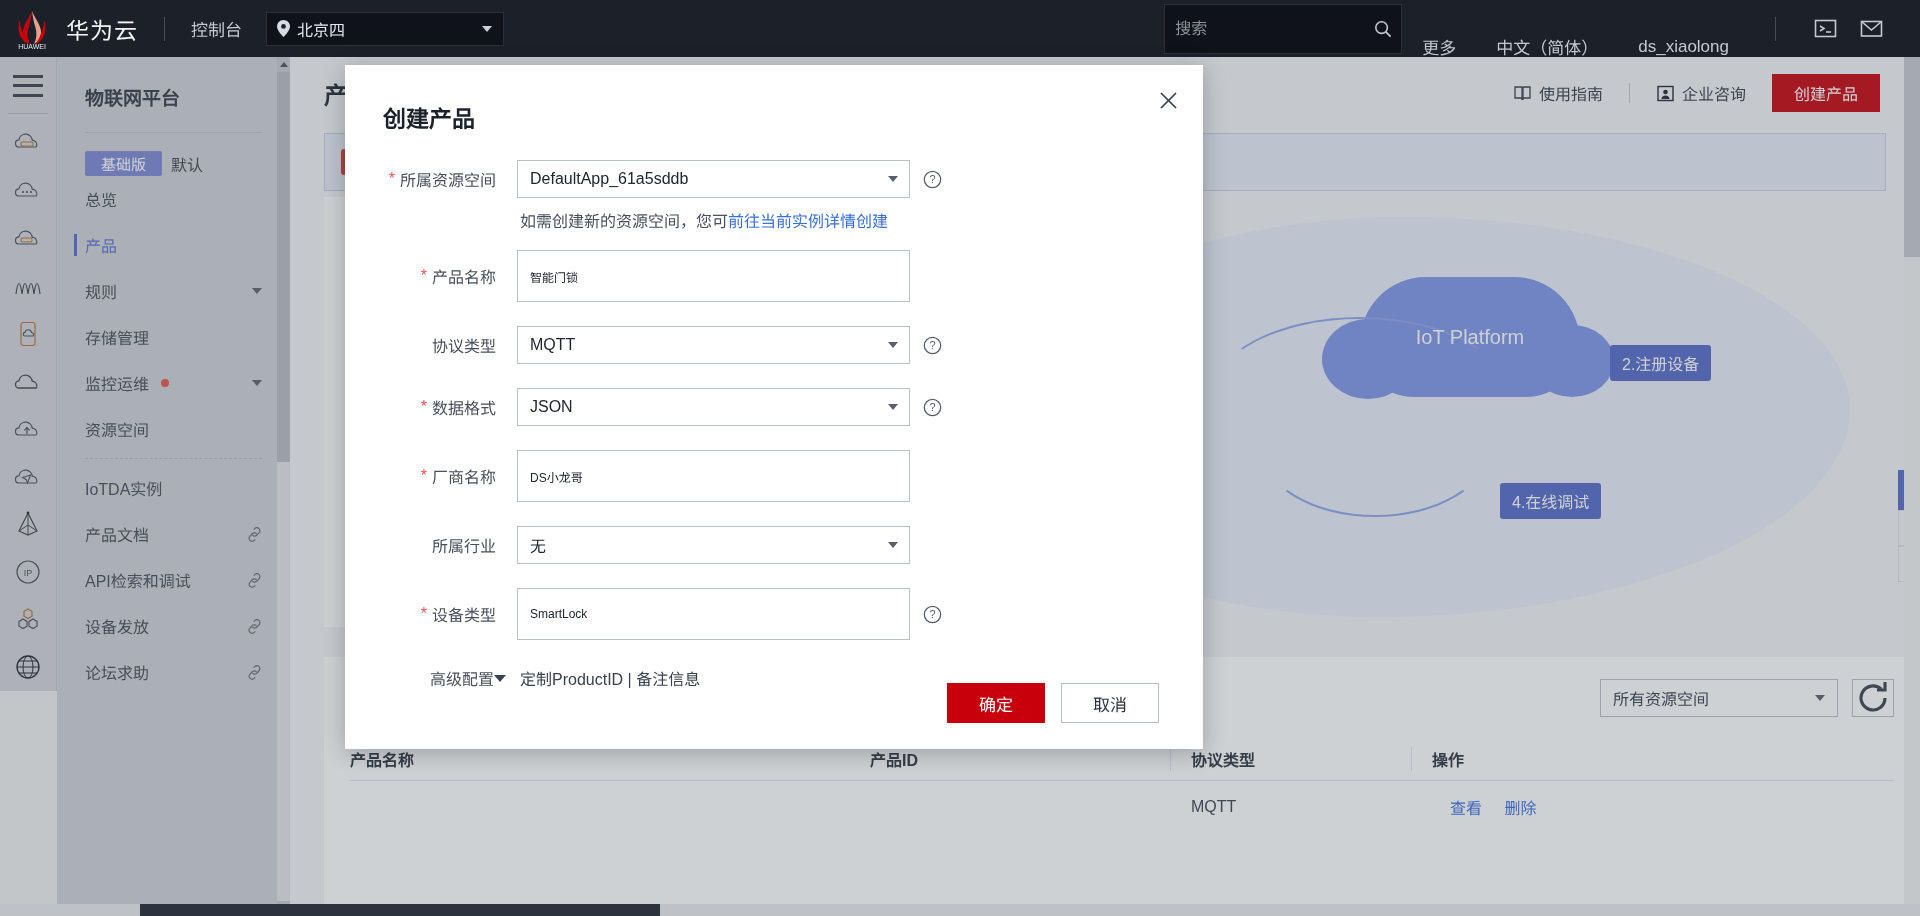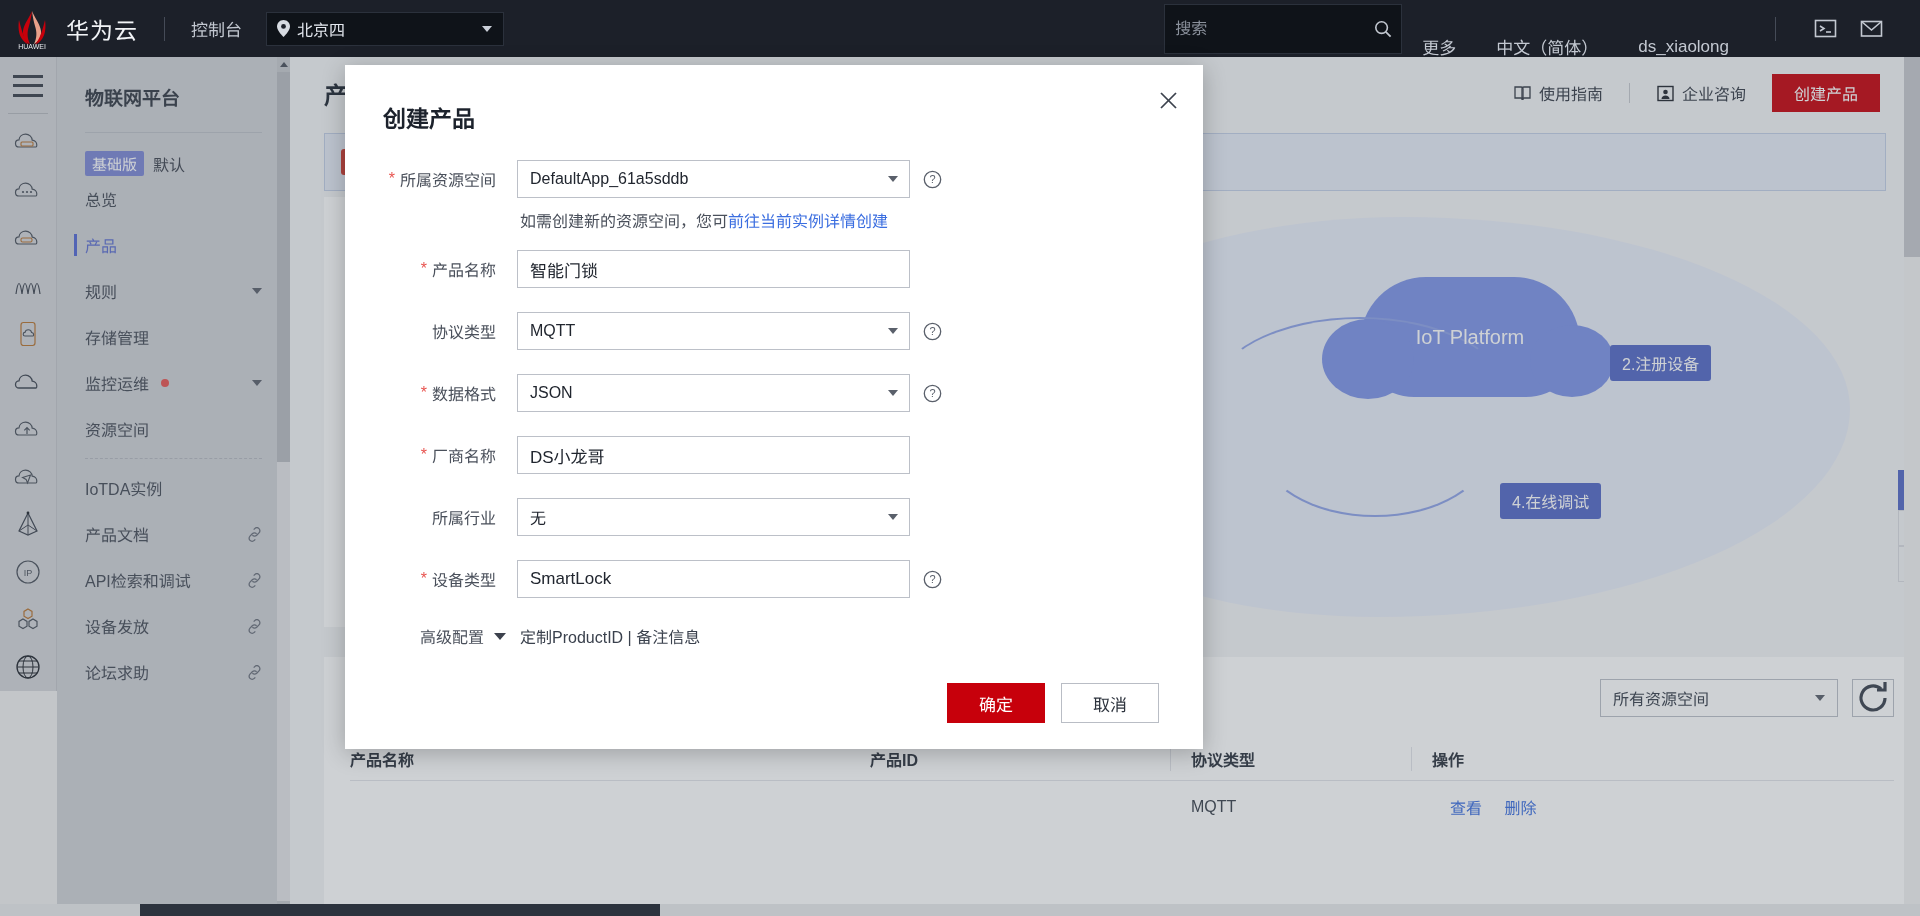--- a/index.html
+++ b/index.html
@@ -59,21 +59,21 @@
   .rail-ico svg{width:28px;height:28px;}
 
   
   .sidenav{
     position:absolute; left:57px; top:57px; width:233px; height:859px;
     background:#cfd1d6; z-index:2; overflow:hidden;
   }
   .sidenav-title{ font-size:19px;color:#333a45; padding:26px 0 0 28px; font-weight:700;}
   .sidenav-hr{ margin:22px 28px 0; height:1px; background:#bcbfc6;}
   .badge-row{ display:flex;align-items:center; padding:18px 0 0 28px; }
-  .ver-badge{ background:#7c87d4;color:#fff;font-size:15px;padding:2px 7px; border-radius:2px;}
+  .ver-badge{ background:#7c87d4;color:#fff;font-size:15px;padding:2px 16px; border-radius:2px;}
   .ver-name{ color:#3d434e;font-size:16px;margin-left:9px;}
   .nav-item{
     height:46px;display:flex;align-items:center;padding-left:28px;
     font-size:16px;color:#454b57;cursor:pointer;position:relative;
   }
   .nav-item.active{ color:#5e6fd0; }
   .nav-item.active::before{
     content:"";position:absolute;left:17px;top:12px;width:3px;height:22px;background:#5468d4;
   }
   .nav-caret{ position:absolute; right:28px; width:0;height:0;
@@ -191,40 +191,40 @@
   .modal-title{ font-size:23px;color:#1c222c;font-weight:700;padding:35px 0 0 38px;}
   .form{ padding:26px 0 0 0; }
   .frow{ display:flex;align-items:center;margin-bottom:16px;}
   .flabel{
     width:163px;text-align:right;padding-right:12px;font-size:16px;color:#4a505b;
     display:flex;align-items:center;justify-content:flex-end;
   }
   .req{color:#e8534f;margin-right:5px;font-size:16px;line-height:1;}
   .fctrl{ position:relative; width:393px;margin-left:9px; }
   .fctrl input{
-    width:393px;height:38px;border:1px solid #bcc0c8;padding:0 12px;font-size:17px;
+    width:393px;height:52px;border:1px solid #bcc0c8;padding:0 12px;font-size:12px;
     color:#21262f;font-family:inherit;outline:none;background:#fff;
   }
   .fselect{
     width:393px;height:38px;border:1px solid #bcc0c8;background:#fff;
     display:flex;align-items:center;padding:0 12px;font-size:16px;color:#21262f;cursor:pointer;
   }
   .help-ico{
     margin-left:13px;width:19px;height:19px;display:inline-flex;align-items:center;justify-content:center;
     cursor:pointer;flex-shrink:0;
   }
   .help-ico svg{width:19px;height:19px;}
   .hint-row{ display:flex; margin:-6px 0 18px 0;}
   .hint-row .sp{width:175px;}
   .hint-txt{font-size:16px;color:#4a505b;}
   .hint-link{color:#3b6ee0;cursor:pointer;}
   .adv-row{ display:flex;align-items:center;margin-top:26px;}
   .adv-label{
     width:175px;text-align:right;padding-right:14px;font-size:16px;color:#4a505b;
-    display:flex;align-items:center;justify-content:flex-end;cursor:pointer;gap:10px;
+    display:flex;align-items:center;justify-content:flex-end;cursor:pointer;
   }
   .adv-caret{width:0;height:0;border-left:6px solid transparent;border-right:6px solid transparent;border-top:7px solid #3c424d;}
   .adv-txt{font-size:16px;color:#3a414d;}
   .modal-footer{
     position:absolute;bottom:0;left:0;width:858px;height:92px;display:flex;
     align-items:center;justify-content:flex-end;padding-right:44px;gap:16px;
   }
   .btn-ok{
     width:98px;height:40px;background:#c7000b;color:#fff;border:none;font-size:17px;
     cursor:pointer;font-family:inherit;

